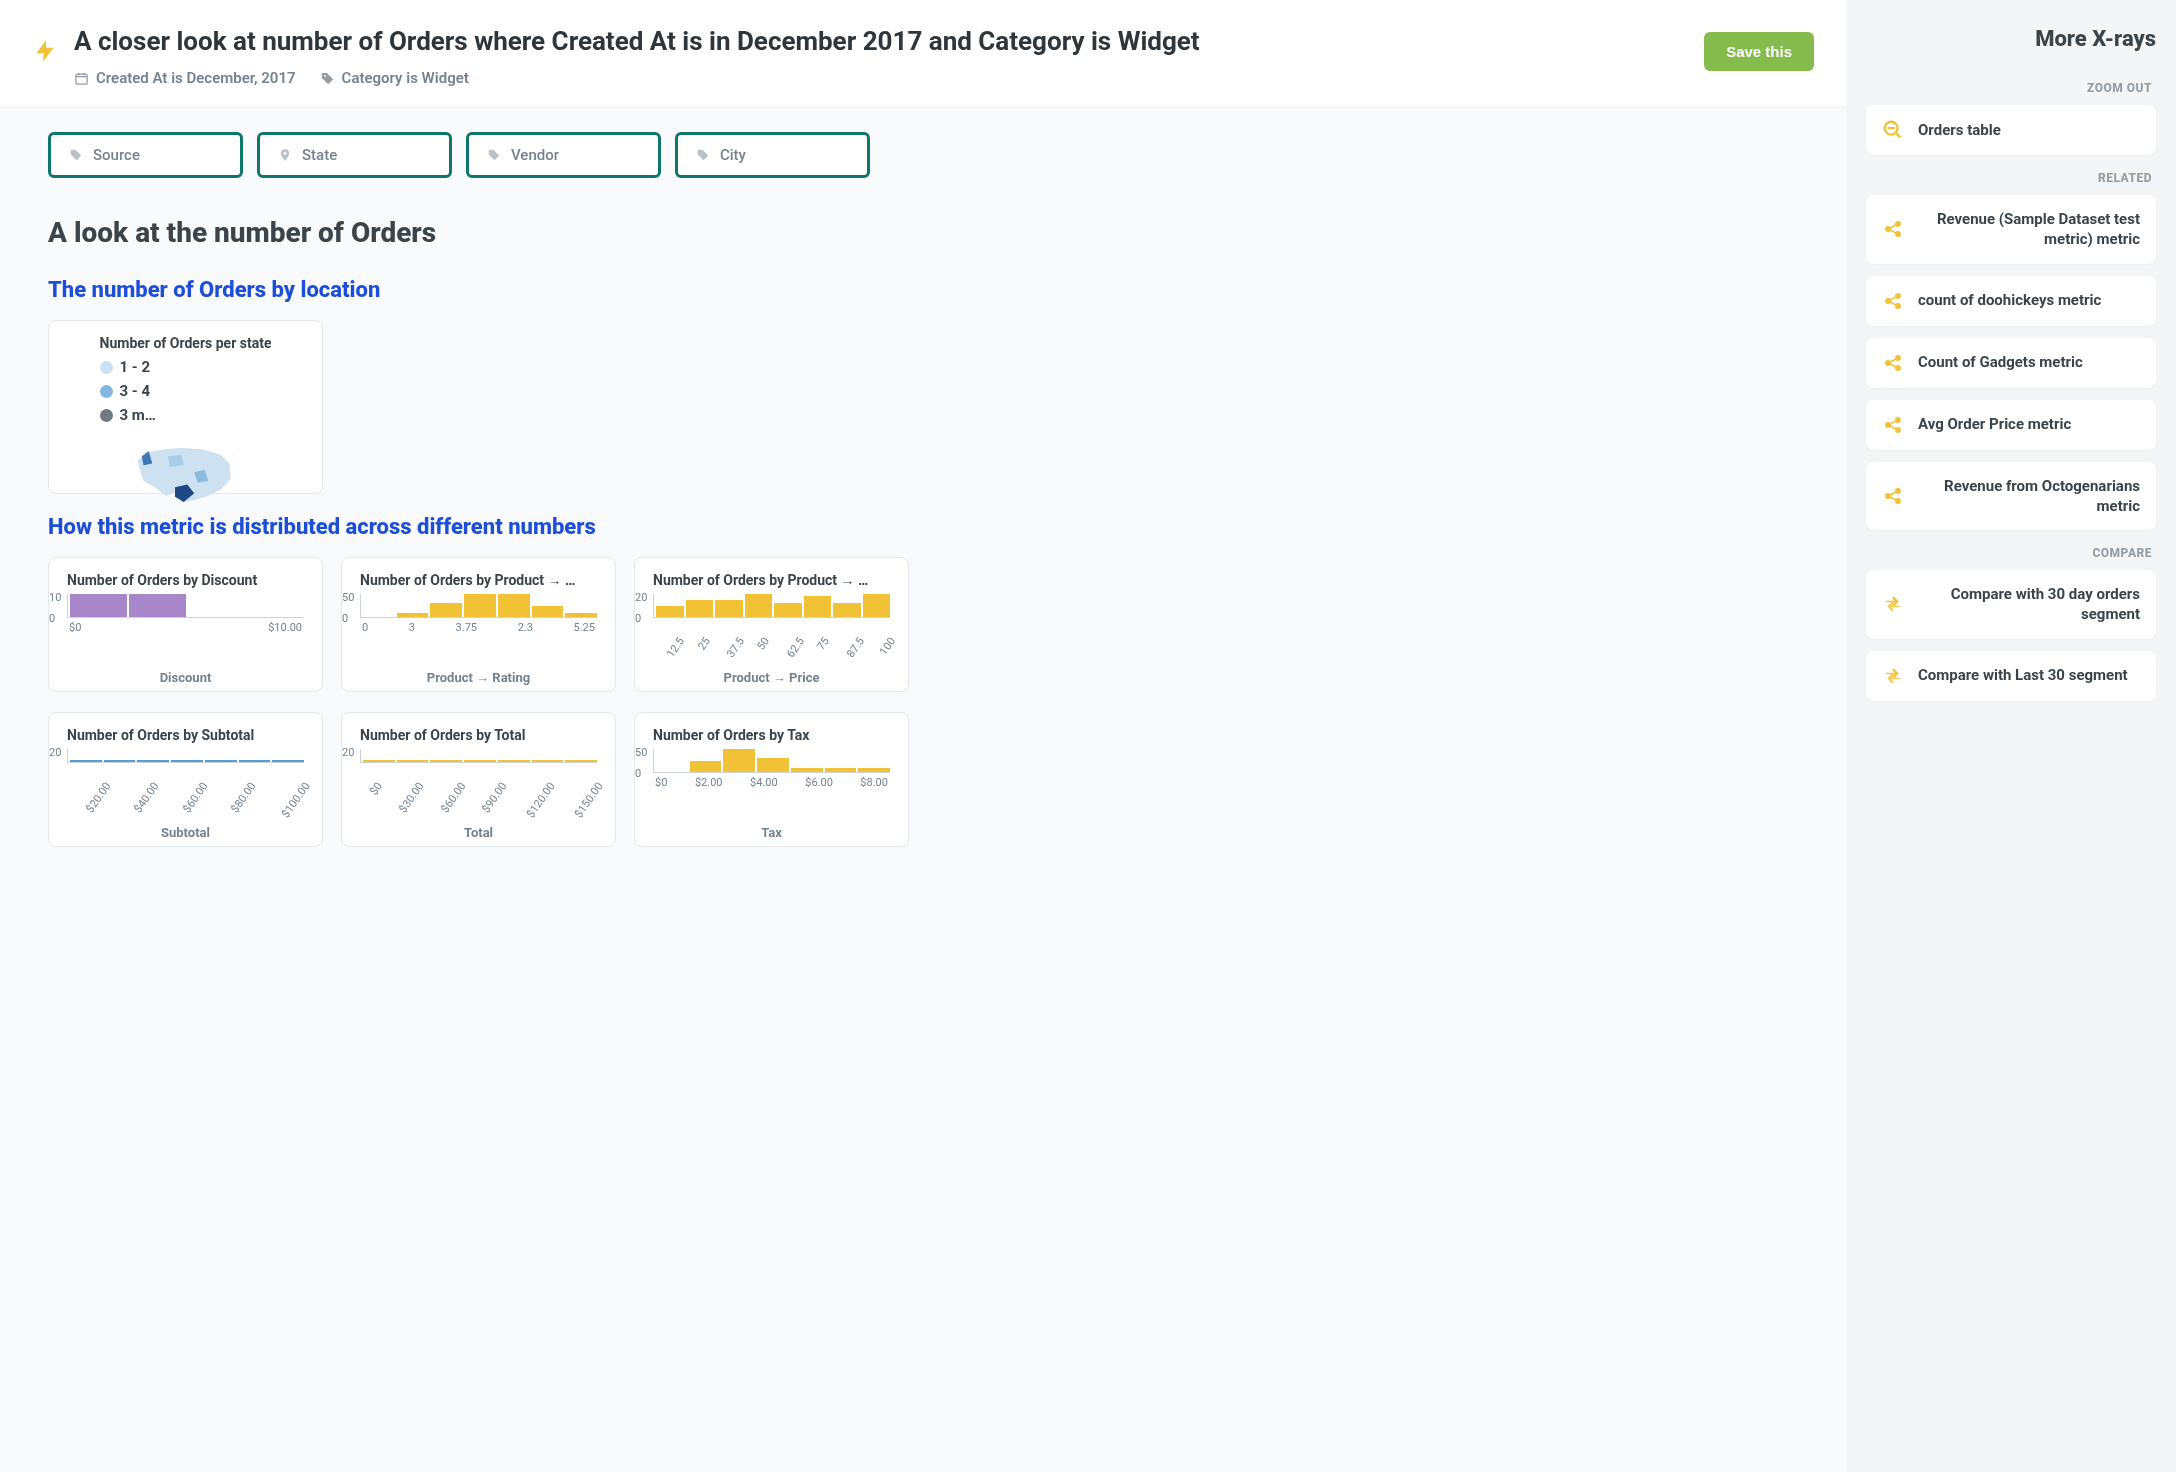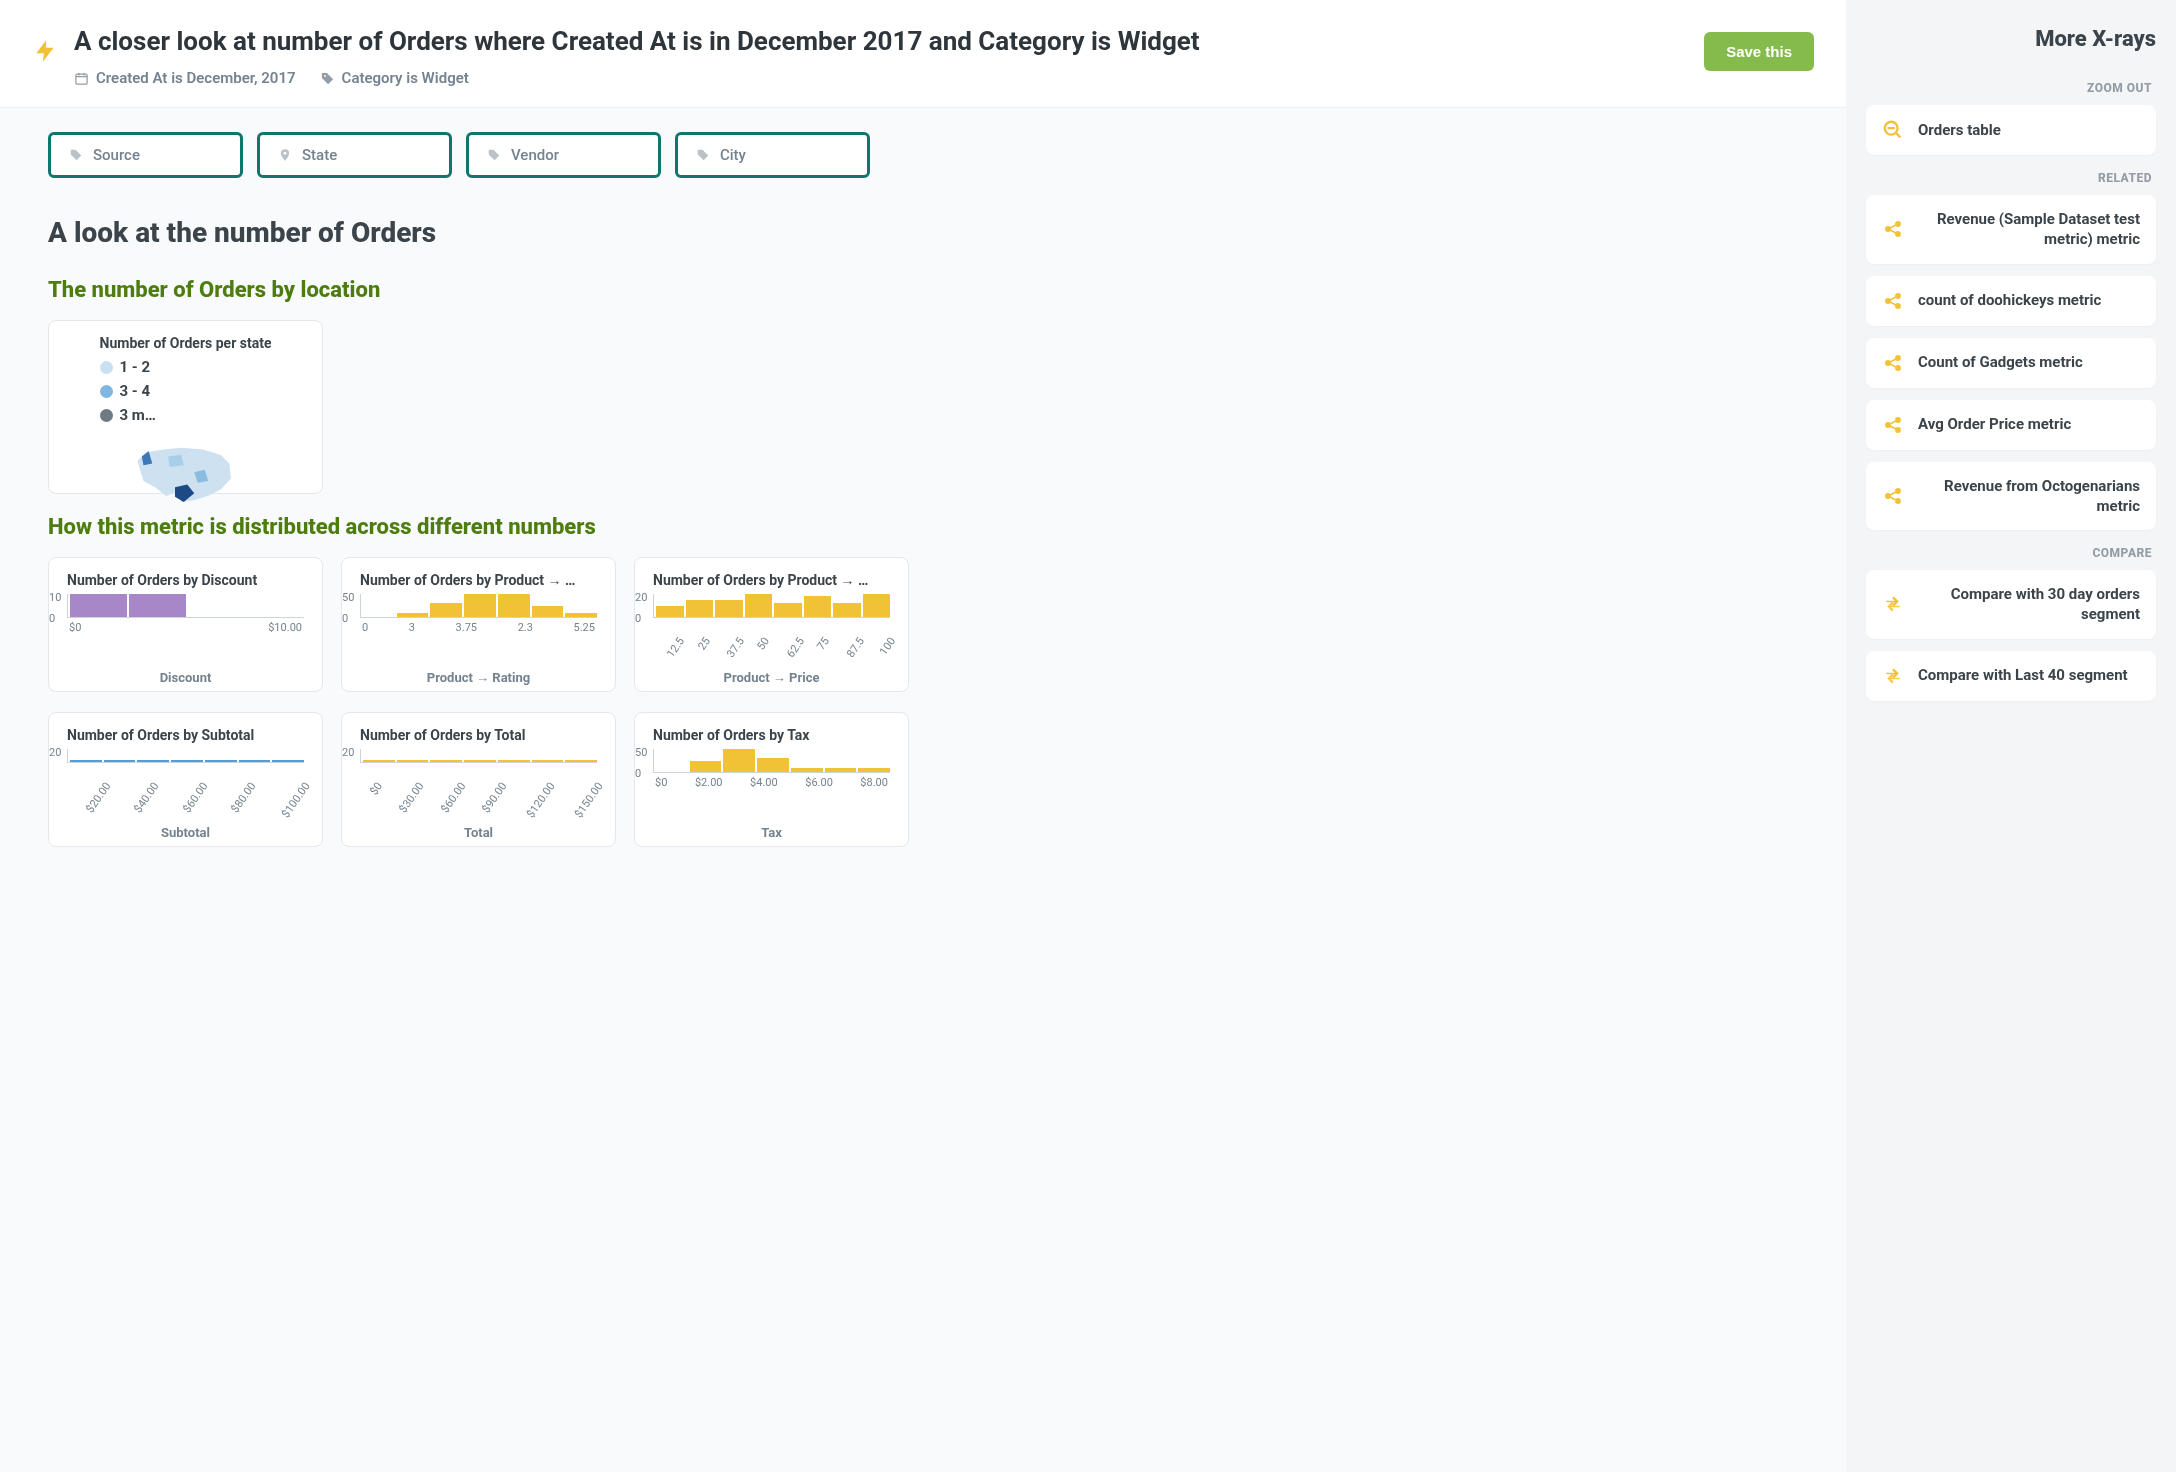--- a/index.html
+++ b/index.html
@@ -12,21 +12,21 @@
 .header h1 { font-size: 26px; font-weight: 700; color: #2e353b; line-height: 1.35; }
 .header .meta { margin-top: 10px; display: flex; gap: 24px; align-items: center; color: #74838f; font-size: 15px; font-weight: 600; }
 .meta-item { display: inline-flex; align-items: center; gap: 7px; }
 .save-btn { background: #84bb4c; color: #fff; border: none; border-radius: 6px; padding: 11px 22px; font-size: 15px; font-weight: 700; cursor: pointer; margin-top: 8px; }
 
 .content { padding: 24px 32px 48px 48px; }
 .filters { display: flex; flex-wrap: wrap; gap: 14px; margin-bottom: 38px; }
 .filter-pill { background: #fff; border: 3px solid #0f766e; border-radius: 6px; padding: 11px 18px; min-width: 195px; display: flex; align-items: center; gap: 10px; color: #74838f; font-size: 15px; font-weight: 500; cursor: pointer; }
 
 .section-h2 { font-size: 28px; font-weight: 800; color: #3b444b; margin-bottom: 28px; }
-.section-h3 { font-size: 22px; font-weight: 800; color: #4d7c0f; margin: 10px 0 18px 0; }
+.section-h3 { font-size: 22px; font-weight: 800; color: #1d4ed8; margin: 10px 0 18px 0; }
 
 .cards-row { display: flex; gap: 18px; flex-wrap: wrap; margin-bottom: 20px; }
 .card { background: #fff; border: 1px solid #e4e8ec; border-radius: 8px; padding: 14px 18px 6px 18px; width: 275px; height: 135px; display: flex; flex-direction: column; }
 .card.map-card { width: 275px; height: 174px; flex-direction: column; gap: 12px; align-items: center; }
 .card .card-title { font-size: 14px; font-weight: 700; color: #3b444b; margin-bottom: 4px; overflow: hidden; text-overflow: ellipsis; white-space: nowrap; }
 .card .chart-area { flex: 1; position: relative; margin-top: 2px; }
 .card .axis-label { text-align: center; font-size: 13px; font-weight: 700; color: #74838f; margin-top: 0px; }
 
 
 .map-legend { font-size: 15px; font-weight: 700; color: #3b444b; line-height: 1.6; }
@@ -413,16 +413,16 @@
         </span>
       <span class="xc-text">Compare with 30 day orders segment</span>
     </div>
     <div class="xray-card">
       <span class="xc-icon">
           <svg width="20" height="20" viewBox="0 0 24 24" fill="#f2c236">
             <path d="M4 8h10l-3-3 2-2 6 6-6 6-2-2 3-3H4z"></path>
             <path d="M20 16H10l3 3-2 2-6-6 6-6 2 2-3 3h10z" opacity="0.85"></path>
           </svg>
         </span>
-      <span class="xc-text">Compare with Last 40 segment</span>
+      <span class="xc-text">Compare with Last 30 segment</span>
     </div>
   </div>
 </div>
 
 </body></html>

